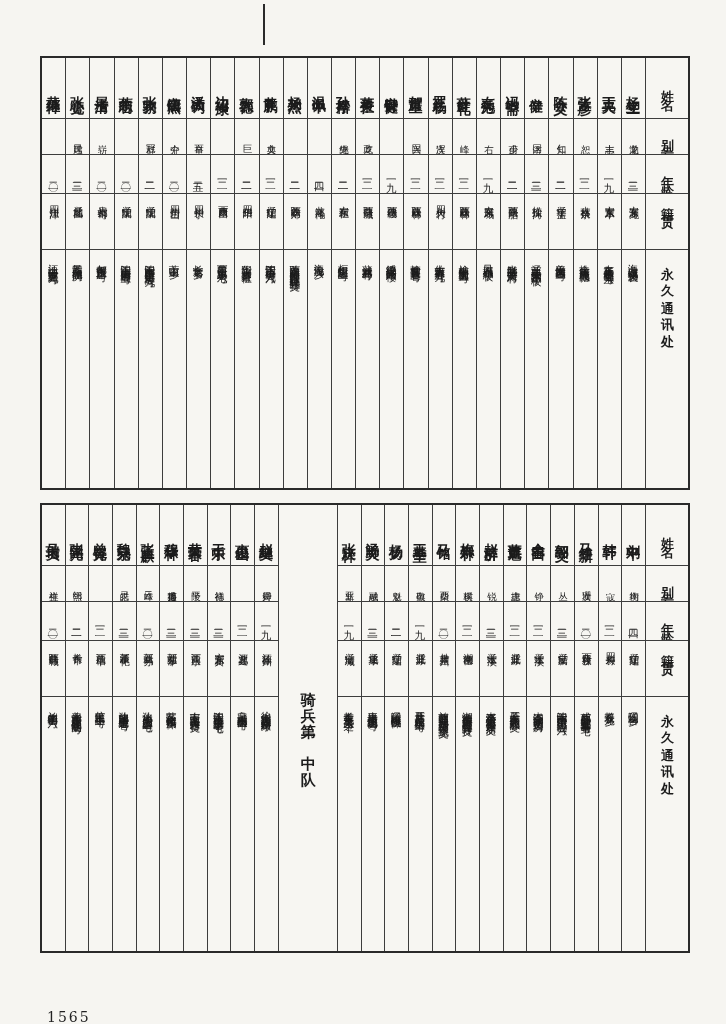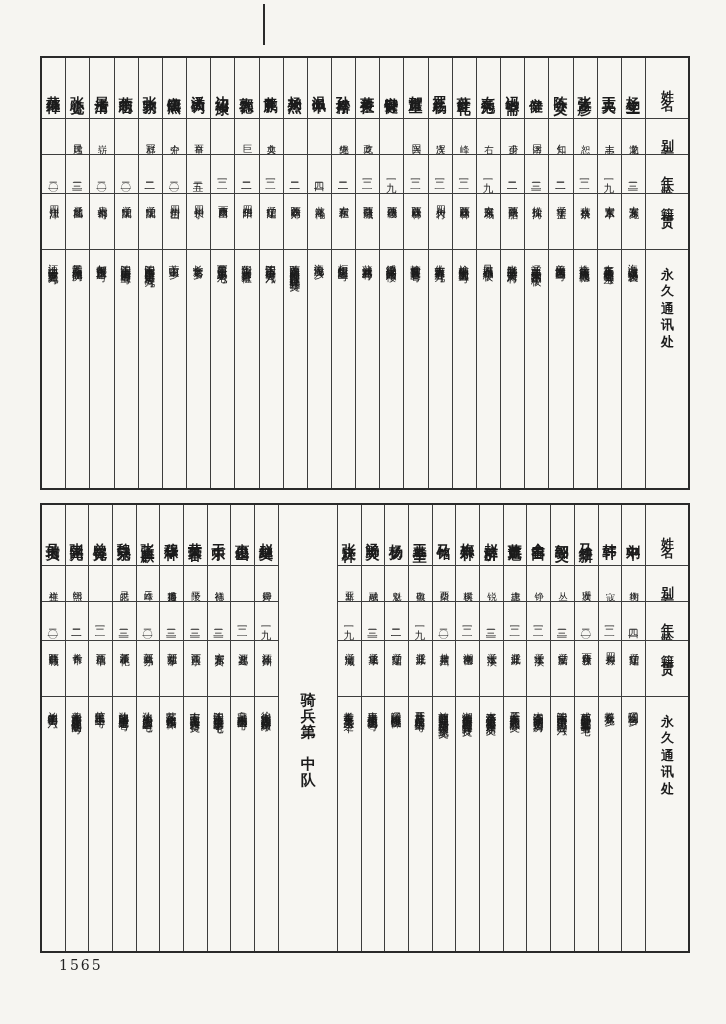--- a/index.html
+++ b/index.html
@@ -30,22 +30,22 @@
   .vt{writing-mode:vertical-rl;max-height:100%;}
   .c-name .vt{letter-spacing:2px;}
   .c-addr .vt{letter-spacing:1px;max-height:97%;}
   .c-origin .vt{letter-spacing:1px;}
   .header .cell{font-weight:700;}
   .header .hd2 .vt{font-size:13px;letter-spacing:8px;}
   .header .hd-addr .vt{font-size:13px;letter-spacing:17px;}
   .section-cell{flex:1;align-items:center;font-size:15px;font-weight:700;}
   .section-cell .vt{letter-spacing:16px;}
   .page-number{
-    position:absolute;left:47px;top:957px;
-    font-family:"DejaVu Serif",serif;font-size:14px;letter-spacing:2px;color:#222;margin-left:12px;
+    position:absolute;left:47px;top:1009px;
+    font-family:"DejaVu Serif",serif;font-size:14px;letter-spacing:2px;color:#222;
   }
 </style>
 </head>
 <body>
 
 <div class="page">
   <div class="fold-mark"></div>
   <div class="roster" id="roster-top">
       <div class="col header">
         <div class="cell c-name hd2 rule">

